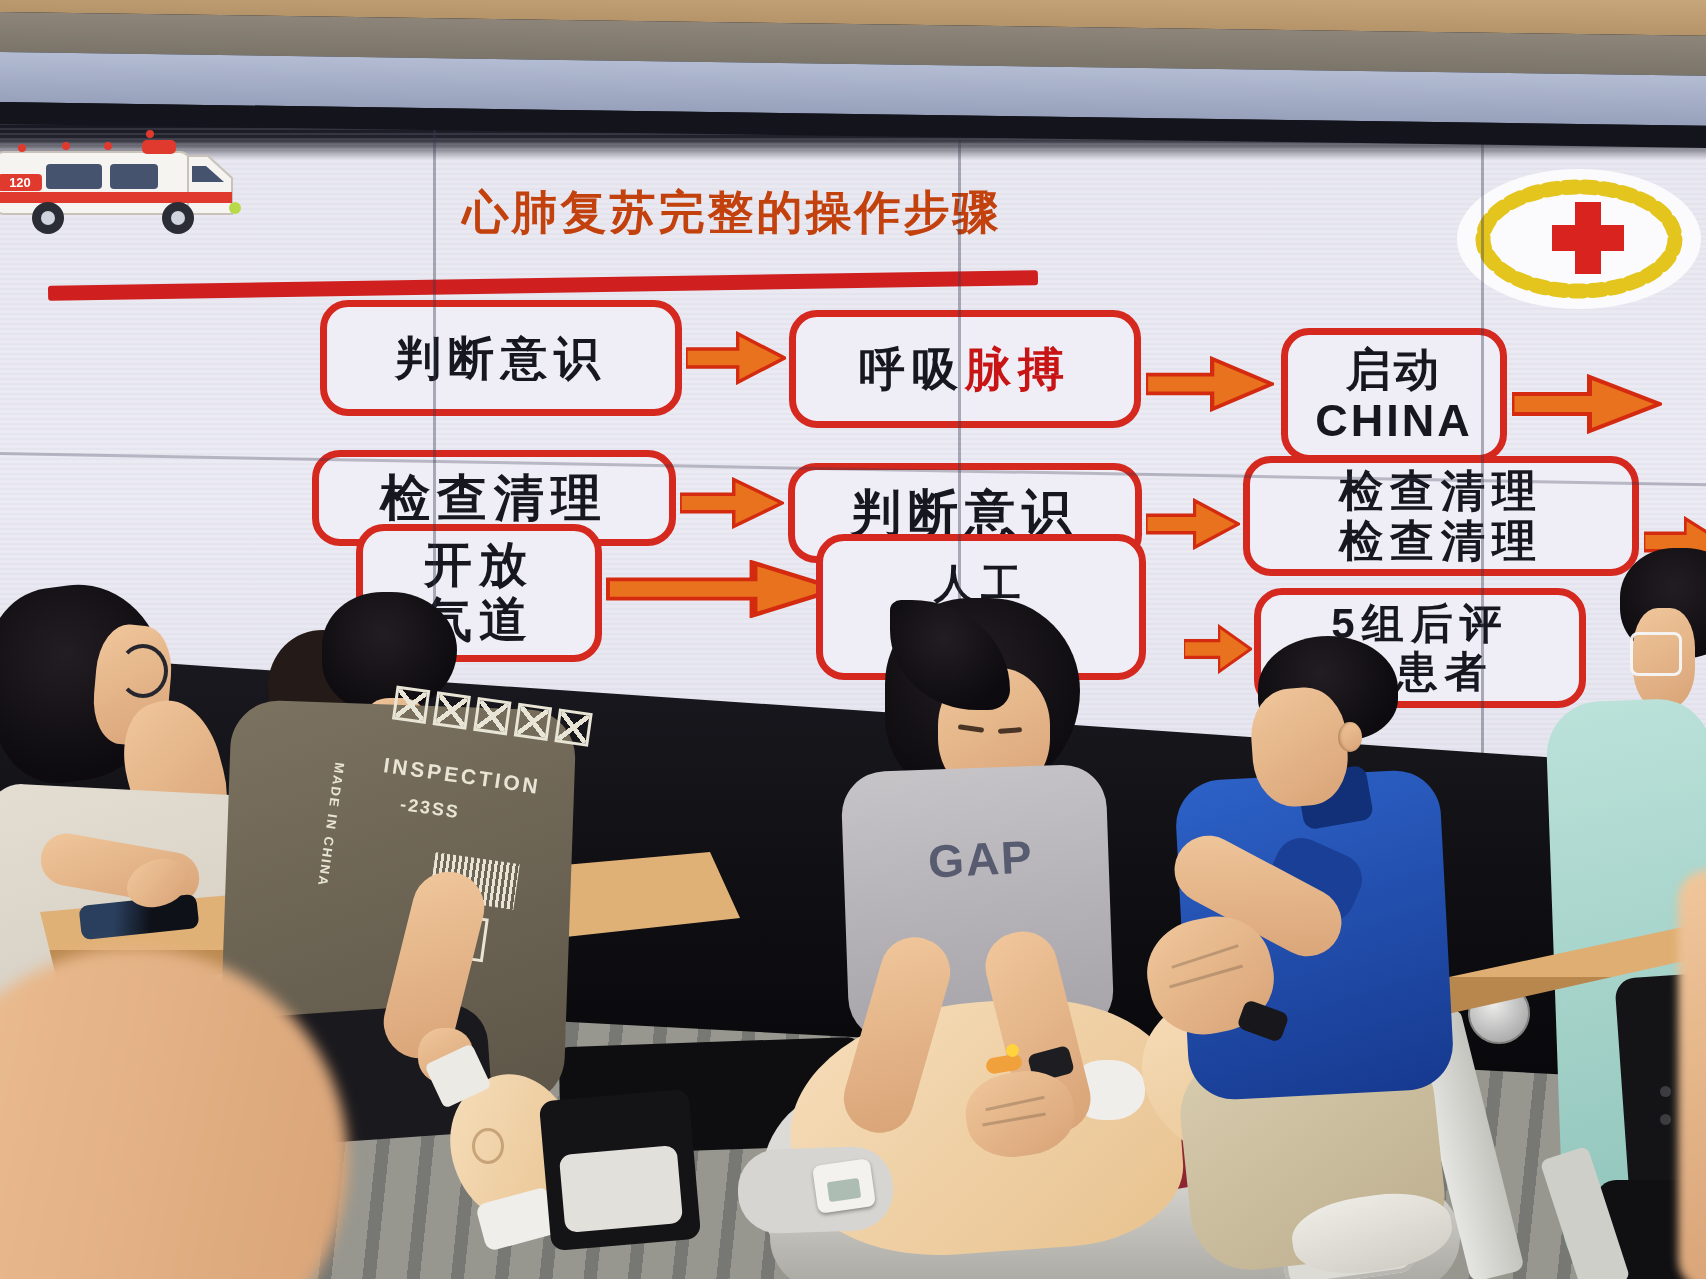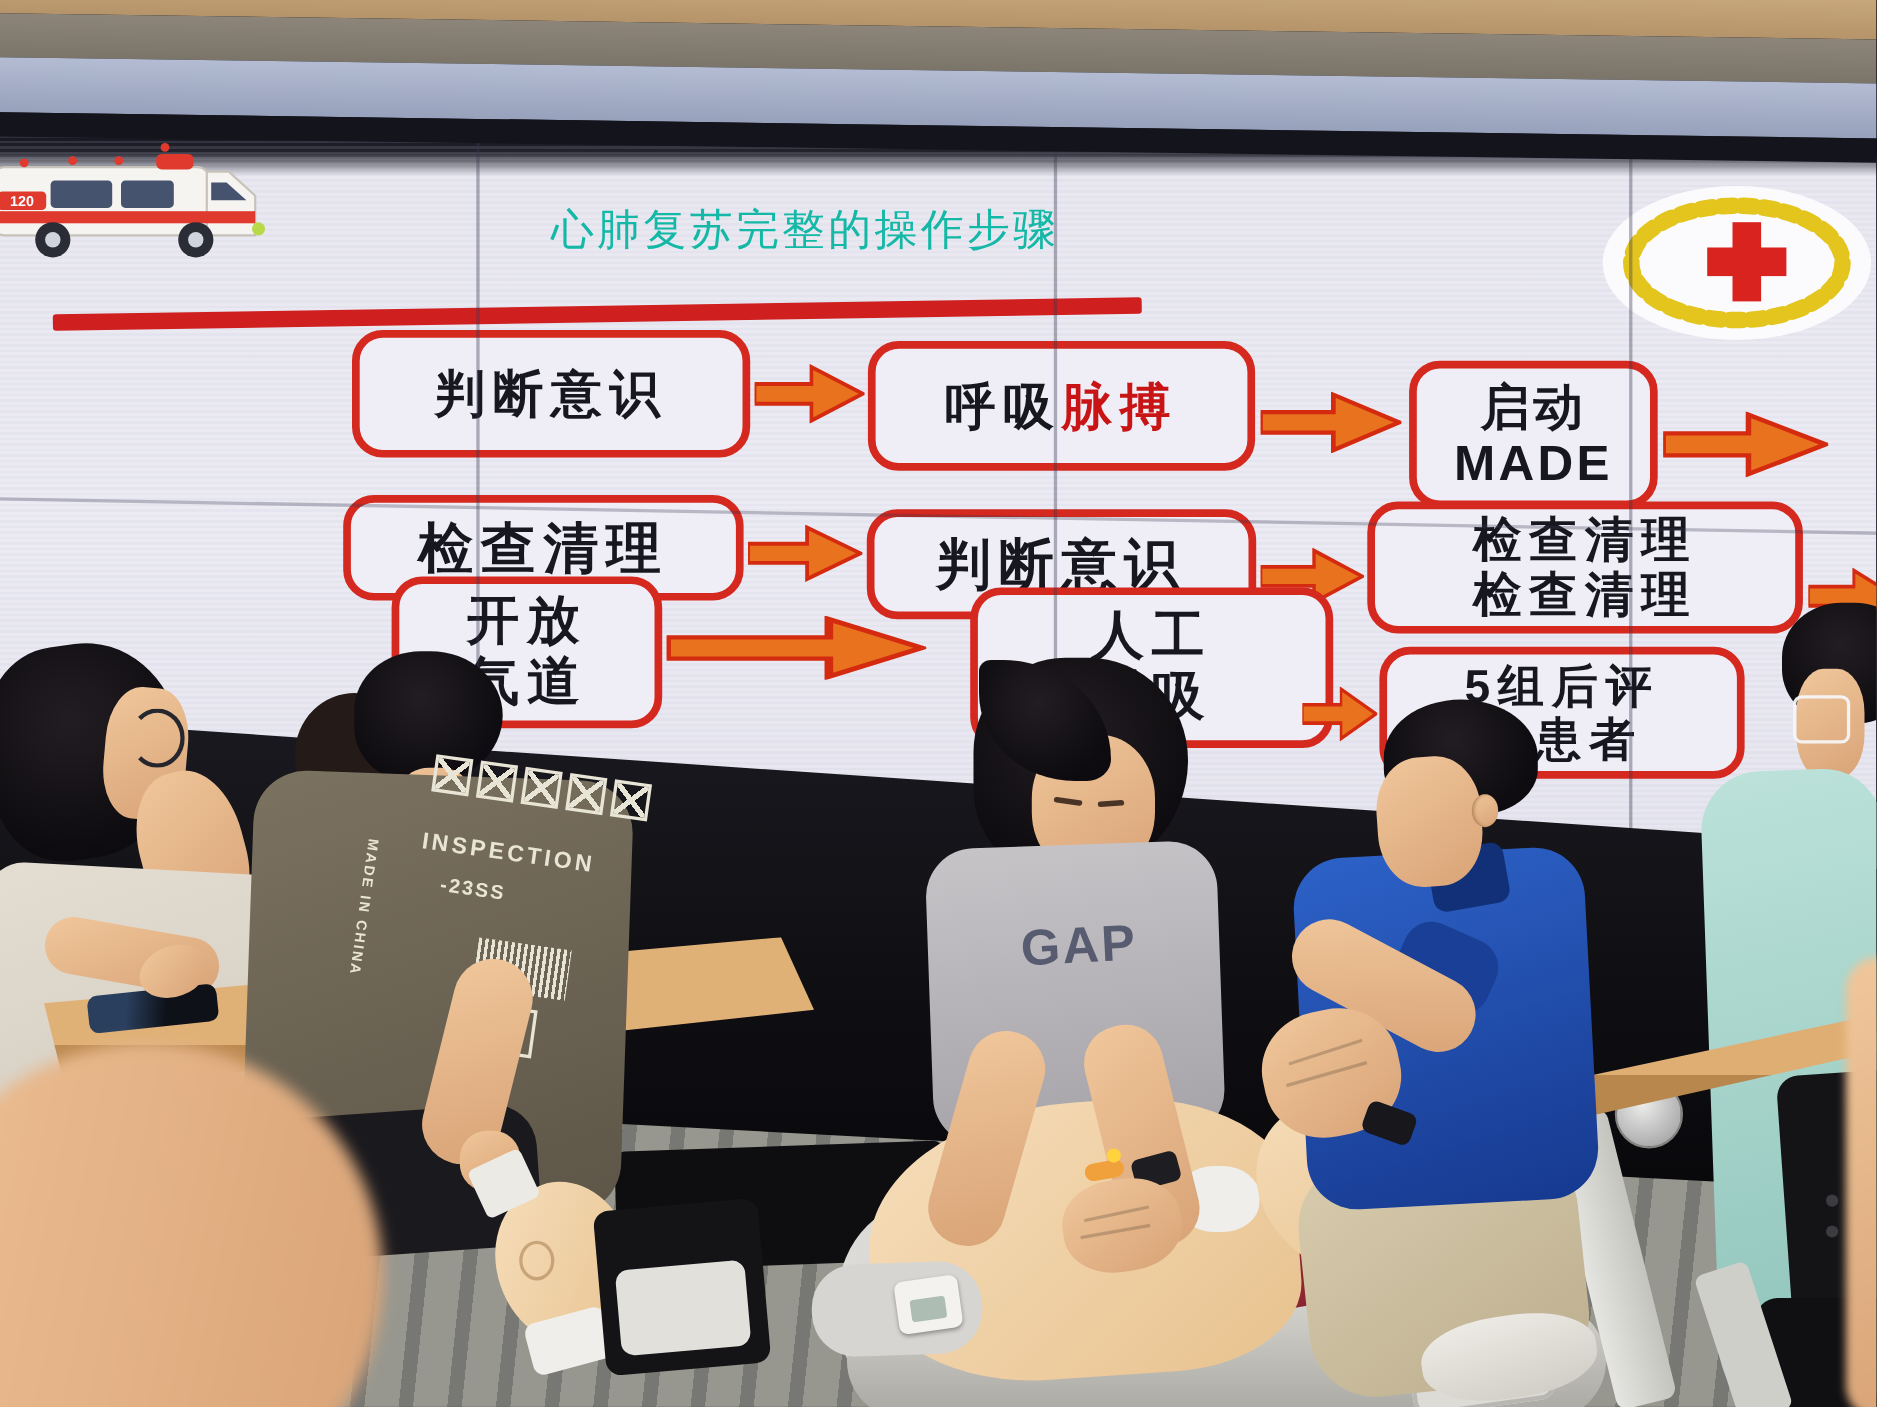--- a/index.html
+++ b/index.html
@@ -12,21 +12,21 @@
   .band-gray{left:0;top:42px;width:100%;height:40px;background:linear-gradient(180deg,#8d8579,#7b7468);}
   .band-blue{left:0;top:82px;width:100%;height:50px;background:linear-gradient(180deg,#b3bcd2,#97a1bb);}
   .band-dark{left:0;top:132px;width:100%;height:22px;background:#14141d;}
   
   .screen{left:0;top:112px;width:1706px;height:678px;
           background:linear-gradient(180deg,#0d0d15 0,#23232e 26px,#e9e8f1 48px,#ecebf4 55%,#e6e5ef 100%);}
   .screen::after{content:"";position:absolute;inset:0;
           background:repeating-linear-gradient(0deg,rgba(190,195,215,.14) 0 2px,rgba(255,255,255,0) 2px 5px);}
   .seam-v{width:3px;background:rgba(55,55,80,.38);}
   .seam-h{height:3px;background:rgba(55,55,80,.30);}
-  .slide-title{font-weight:400;color:#14b8a6;font-size:39px;letter-spacing:3px;white-space:nowrap;}
+  .slide-title{font-weight:700;color:#c2410c;font-size:46px;letter-spacing:3px;white-space:nowrap;}
   .title-underline{background:var(--underline,#cf1f1f);border-radius:3px;}
   .fbox{background:#efeef6;border:7px solid var(--box-border,#d5281e);border-radius:28px;
         box-sizing:border-box;display:flex;flex-direction:column;align-items:center;justify-content:center;
         font-weight:800;color:#17171f;line-height:1.14;text-align:center;letter-spacing:7px;}
   .fbox .hl{color:var(--hl,#c81414);}
   .farrow svg{display:block;width:100%;height:100%;}
   
   .carpet{left:0;top:938px;width:1706px;height:341px;background:#97978f;}
   .carpet::after{content:"";position:absolute;inset:0;
       background:repeating-linear-gradient(96deg,rgba(55,55,60,.33) 0 13px,rgba(255,255,255,0) 13px 44px),
@@ -94,21 +94,21 @@
   <div class="abs fbox" style="left:789px;top:310px;width:352px;height:118px;font-size:46px">
     <div><span>呼吸</span><span class="hl">脉搏</span></div>
   </div>
   <div class="abs farrow" style="left:1146px;top:356px;width:128px;height:56px">
     <svg viewBox="0 0 120 60" preserveAspectRatio="none">
         <polygon points="0,20 62,20 62,3 118,30 62,57 62,40 0,40" fill="#e8721e" stroke="#d42b10" stroke-width="4"></polygon>
       </svg>
   </div>
   <div class="abs fbox" style="left:1281px;top:328px;width:226px;height:134px;font-size:45px;letter-spacing:3px">
     <div>启动</div>
-    <div>MADE</div>
+    <div>CHINA</div>
   </div>
   <div class="abs farrow" style="left:1512px;top:374px;width:150px;height:60px">
     <svg viewBox="0 0 120 60" preserveAspectRatio="none">
         <polygon points="0,20 62,20 62,3 118,30 62,57 62,40 0,40" fill="#e8721e" stroke="#d42b10" stroke-width="4"></polygon>
       </svg>
   </div>
 
   <div class="abs fbox" style="left:312px;top:450px;width:364px;height:96px;font-size:50px">
     <div>检查清理</div>
   </div>
@@ -137,21 +137,21 @@
 
   <div class="abs fbox" style="left:356px;top:524px;width:246px;height:138px;font-size:48px">
     <div>开放</div>
     <div>气道</div>
   </div>
   <div class="abs farrow" style="left:606px;top:560px;width:236px;height:58px">
     <svg viewBox="0 0 120 60" preserveAspectRatio="none">
         <polygon points="0,20 75,20 75,3 118,30 75,57 75,40 0,40" fill="#e8721e" stroke="#d42b10" stroke-width="4"></polygon>
       </svg>
   </div>
-  <div class="abs fbox" style="left:882px;top:534px;width:330px;height:146px;font-size:48px">
+  <div class="abs fbox" style="left:816px;top:534px;width:330px;height:146px;font-size:40px">
     <div>人工</div>
     <div>呼吸</div>
   </div>
   <div class="abs farrow" style="left:1184px;top:624px;width:68px;height:50px">
     <svg viewBox="0 0 120 60" preserveAspectRatio="none">
         <polygon points="0,20 62,20 62,3 118,30 62,57 62,40 0,40" fill="#e8721e" stroke="#d42b10" stroke-width="4"></polygon>
       </svg>
   </div>
   <div class="abs fbox" style="left:1254px;top:588px;width:332px;height:120px;font-size:42px">
     <div>5组后评</div>

